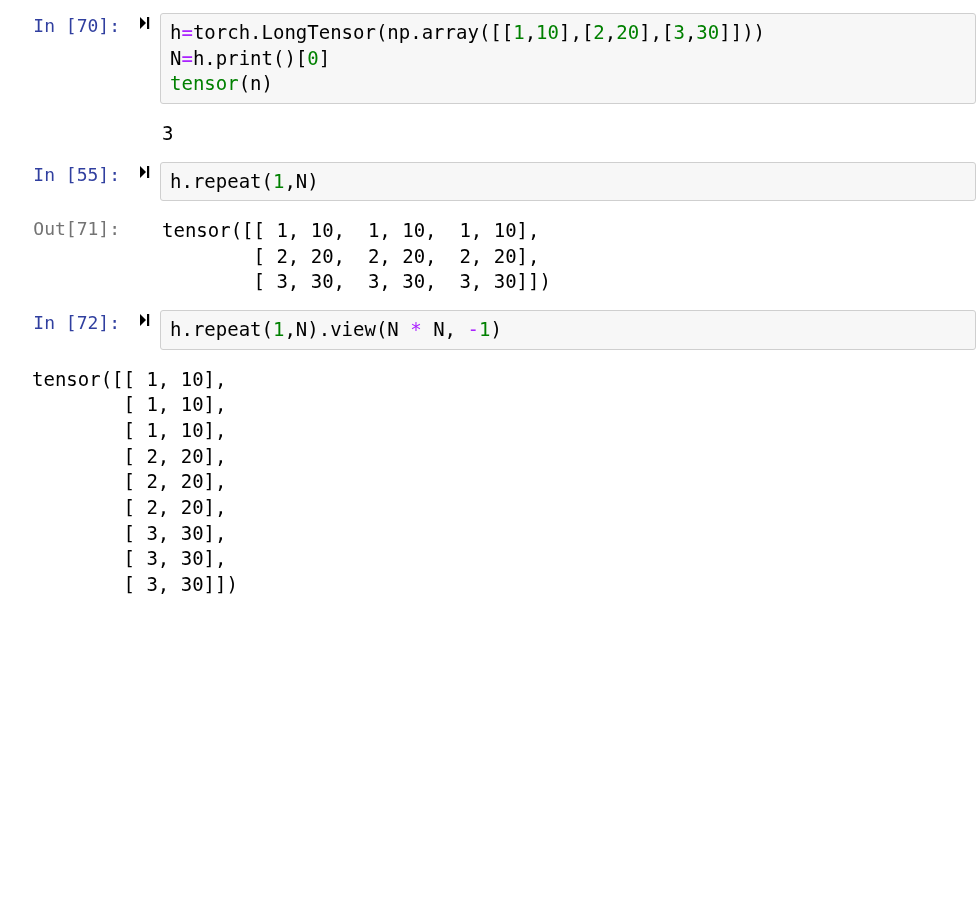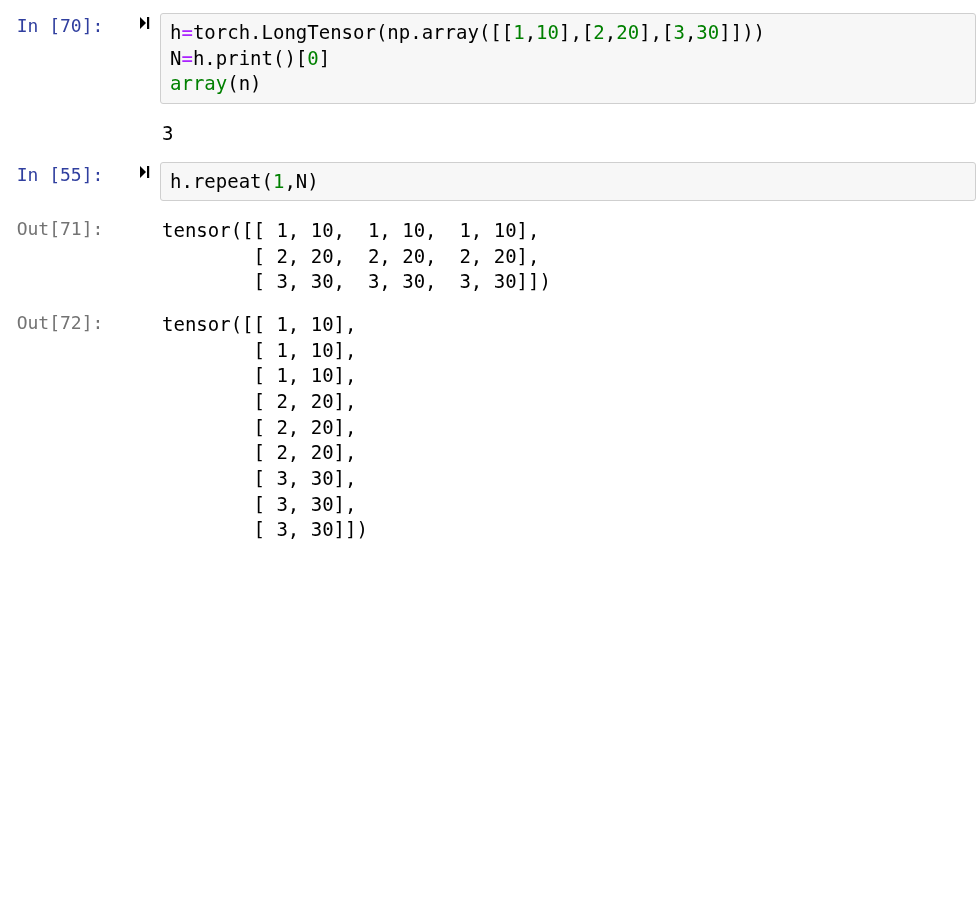--- a/index.html
+++ b/index.html
@@ -8,21 +8,21 @@
     font-size: 19px;
     background: #fff;
     color: #000;
     padding: 8px 0;
     width: 976px;
   }
   .cell { display: flex; align-items: flex-start; margin-bottom: 10px; }
   .prompt-col {
     width: 130px;
     flex-shrink: 0;
-    text-align: center;
+    text-align: right;
     padding-right: 10px;
     padding-top: 7px;
     font-family: "SF Mono", Menlo, Consolas, "DejaVu Sans Mono", monospace;
     font-size: 18px;
   }
   .prompt-in { color: #303F9F; }
   .prompt-out { color: #737373; }
   .run-col {
     width: 30px;
     flex-shrink: 0;
@@ -70,21 +70,21 @@
         <span class="run-icon">
           <svg viewBox="0 0 16 16">
             <path d="M3 2 L3 14 L9 8 Z"></path>
             <rect x="10" y="2" width="2.2" height="12"></rect>
           </svg>
         </span>
       </div>
       <div class="content-col">
         <div class="input-area"><span class="tok-var">h</span><span class="tok-op">=</span><span class="tok-var">torch.LongTensor(np.array([[</span><span class="tok-num">1</span><span class="tok-var">,</span><span class="tok-num">10</span><span class="tok-var">],[</span><span class="tok-num">2</span><span class="tok-var">,</span><span class="tok-num">20</span><span class="tok-var">],[</span><span class="tok-num">3</span><span class="tok-var">,</span><span class="tok-num">30</span><span class="tok-var">]]))</span>
 <span class="tok-var">N</span><span class="tok-op">=</span><span class="tok-var">h.print()[</span><span class="tok-num">0</span><span class="tok-var">]</span>
-<span class="tok-func">array</span><span class="tok-var">(n)</span></div>
+<span class="tok-func">tensor</span><span class="tok-var">(n)</span></div>
       </div>
     </div>
     <div class="cell">
       <div class="prompt-col prompt-in"></div>
       <div class="run-col"></div>
       <div class="content-col">
         <div class="output-area">3</div>
       </div>
     </div>
     <div class="cell">
@@ -104,21 +104,34 @@
     <div class="cell">
       <div class="prompt-col prompt-out">Out[71]:</div>
       <div class="run-col"></div>
       <div class="content-col">
         <div class="output-area">tensor([[ 1, 10,  1, 10,  1, 10],
         [ 2, 20,  2, 20,  2, 20],
         [ 3, 30,  3, 30,  3, 30]])</div>
       </div>
     </div>
     <div class="cell">
-      <div class="prompt-col prompt-out">Out[72]:</div>
+      <div class="prompt-col prompt-in">In [72]:</div>
+      <div class="run-col">
+        <span class="run-icon">
+          <svg viewBox="0 0 16 16">
+            <path d="M3 2 L3 14 L9 8 Z"></path>
+            <rect x="10" y="2" width="2.2" height="12"></rect>
+          </svg>
+        </span>
+      </div>
+      <div class="content-col">
+        <div class="input-area"><span class="tok-var">h.repeat(</span><span class="tok-num">1</span><span class="tok-var">,N).view(N </span><span class="tok-op">*</span><span class="tok-var"> N, </span><span class="tok-op">-</span><span class="tok-num">1</span><span class="tok-var">)</span></div>
+      </div>
+    </div>
+    <div class="cell">
       <div class="run-col"></div>
       <div class="content-col">
         <div class="output-area">tensor([[ 1, 10],
         [ 1, 10],
         [ 1, 10],
         [ 2, 20],
         [ 2, 20],
         [ 2, 20],
         [ 3, 30],
         [ 3, 30],

